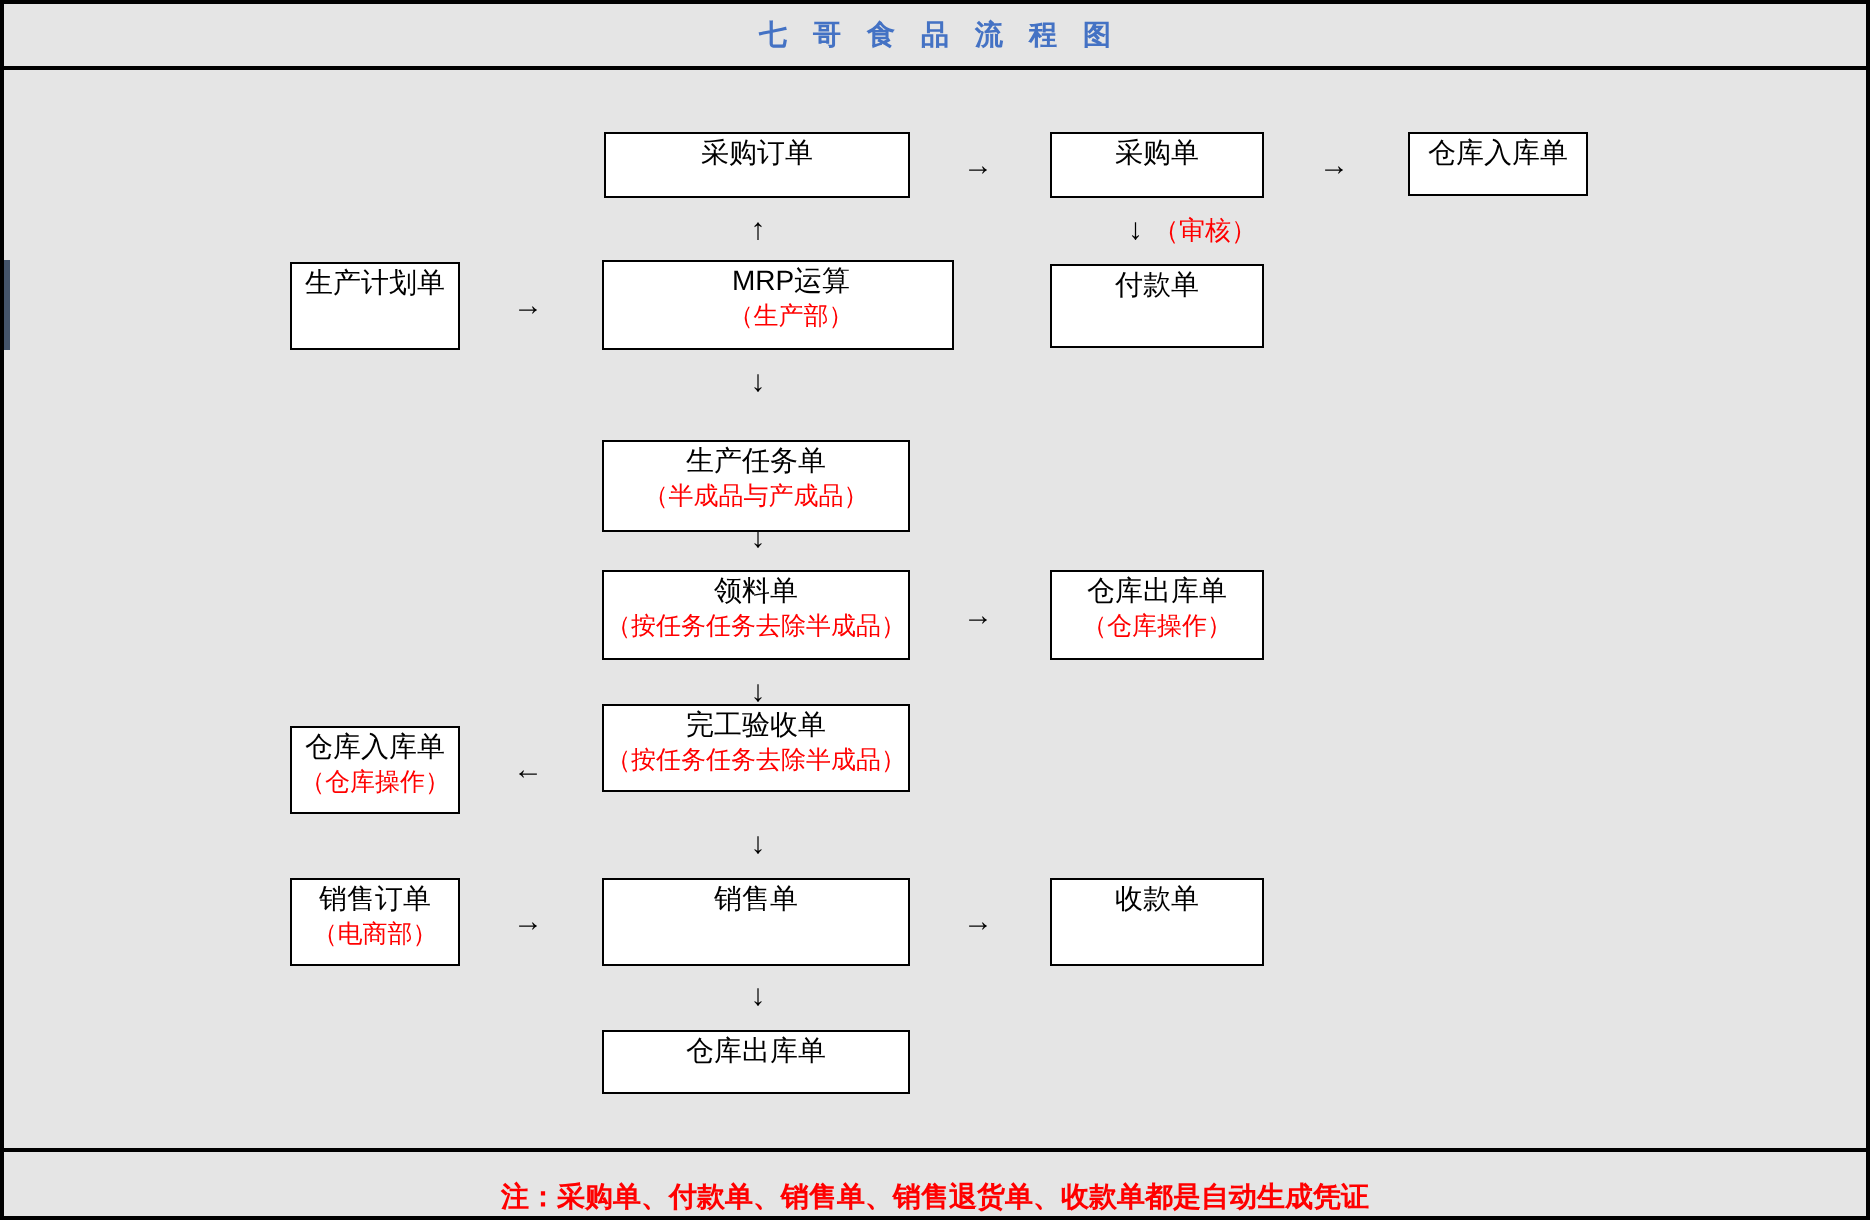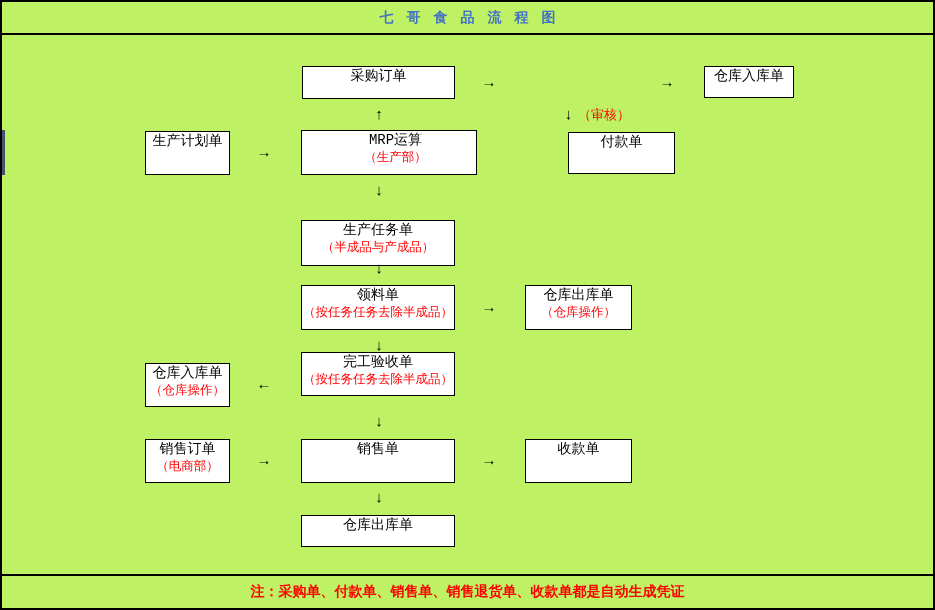--- a/index.html
+++ b/index.html
@@ -1,34 +1,34 @@
 <!DOCTYPE html>
 <html><head>
 <meta charset="utf-8">
 <style>
   html,body { margin:0; padding:0; background:#fff; }
   .page {
     position:relative; width:935px; height:610px;
-    background:#bef264; border:2px solid #000;
+    background:#e5e5e5; border:2px solid #000;
     box-sizing:border-box; overflow:hidden;
-    font-family:Liberation Mono, monospace;
+    font-family:Liberation Sans, sans-serif;
   }
   .header {
     position:absolute; top:0; left:0; right:0; height:31px;
     border-bottom:2px solid #000;
     display:flex; align-items:center; justify-content:center;
   }
   .title {
     color:#4472c4; font-size:14px; font-weight:bold;
     letter-spacing:13px; padding-left:13px; white-space:nowrap;
   }
   .footer {
     position:absolute; left:0; right:0; bottom:0; height:32px;
     border-top:2px solid #000;
-    display:flex; align-items:center; justify-content:center;
+    display:flex; align-items:flex-end; justify-content:center;
   }
   .footer-note { color:#ff0000; font-size:14px; font-weight:bold; white-space:nowrap; }
   .node {
     position:absolute; border:1px solid #000; background:#fff;
     box-sizing:border-box;
     display:flex; flex-direction:column; align-items:center; justify-content:flex-start;
     text-align:center;
   }
   .node-title { color:#000; font-size:14px; line-height:1.35; white-space:nowrap; }
   .node-sub   { color:#ff0000; font-size:12.5px; line-height:1.35; white-space:nowrap; }
@@ -55,40 +55,43 @@
   <div class="header">
     <div class="title">七哥食品流程图</div>
   </div>
 
   <div class="side-accent"></div>
 
   <div class="node" style="left:300px;top:64px;width:153px;height:33px;">
     <div class="node-title">采购订单</div>
   </div>
   <div class="arrow" style="left:487px;top:81px;">→</div>
+  <div class="node" style="left:523px;top:64px;width:107px;height:33px;">
+    <div class="node-title">采购单</div>
+  </div>
   <div class="arrow" style="left:665px;top:81px;">→</div>
   <div class="node" style="left:702px;top:64px;width:90px;height:32px;">
     <div class="node-title">仓库入库单</div>
   </div>
 
   <div class="arrow" style="left:377px;top:113px;">↑</div>
   <div class="audit-label" style="left:562px;top:113px;">
     <span class="audit-arrow">↓</span>
     <span class="audit-text">（审核）</span>
   </div>
 
   <div class="node" style="left:143px;top:129px;width:85px;height:44px;">
     <div class="node-title">生产计划单</div>
   </div>
   <div class="arrow" style="left:262px;top:151px;">→</div>
   <div class="node" style="left:299px;top:128px;width:176px;height:45px;padding-left:13px;">
     <div class="node-title">MRP运算</div>
     <div class="node-sub">（生产部）</div>
   </div>
-  <div class="node" style="left:523px;top:130px;width:107px;height:42px;margin-left:43px;">
+  <div class="node" style="left:523px;top:130px;width:107px;height:42px;">
     <div class="node-title">付款单</div>
   </div>
 
   <div class="arrow" style="left:377px;top:189px;">↓</div>
 
   <div class="node" style="left:299px;top:206px;width:154px;height:46px;margin-top:12px;">
     <div class="node-title">生产任务单</div>
     <div class="node-sub">（半成品与产成品）</div>
   </div>
 

